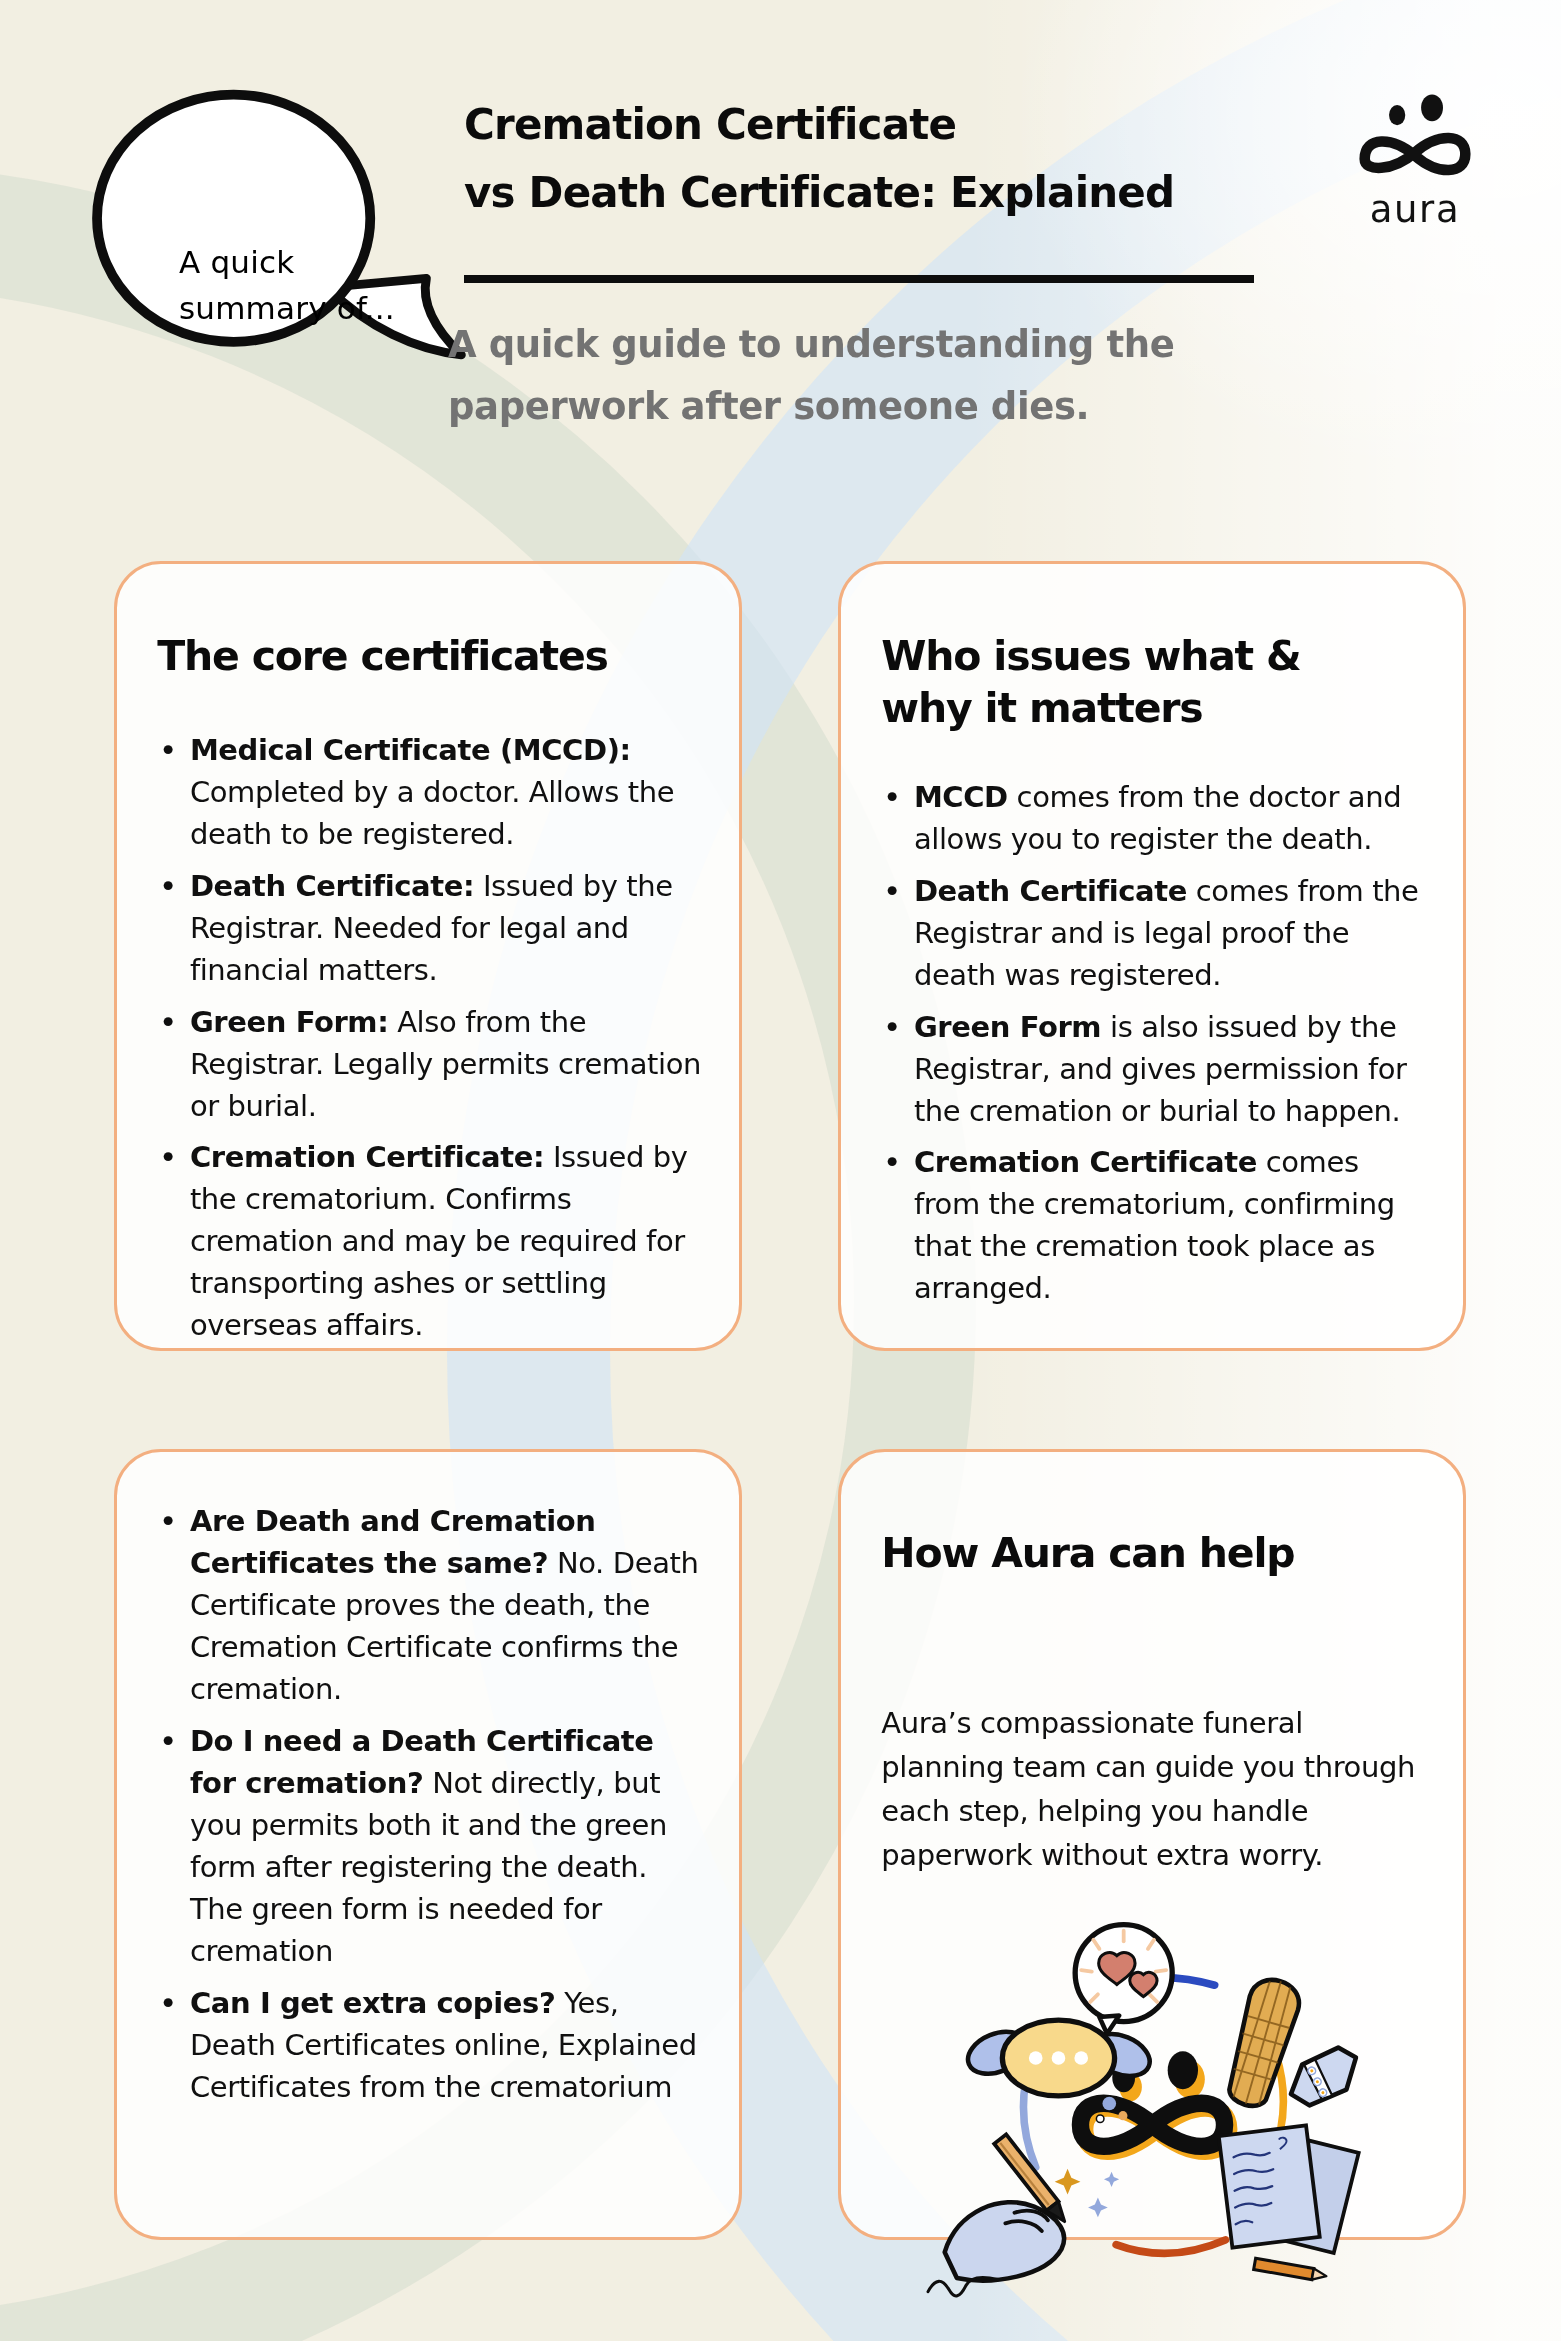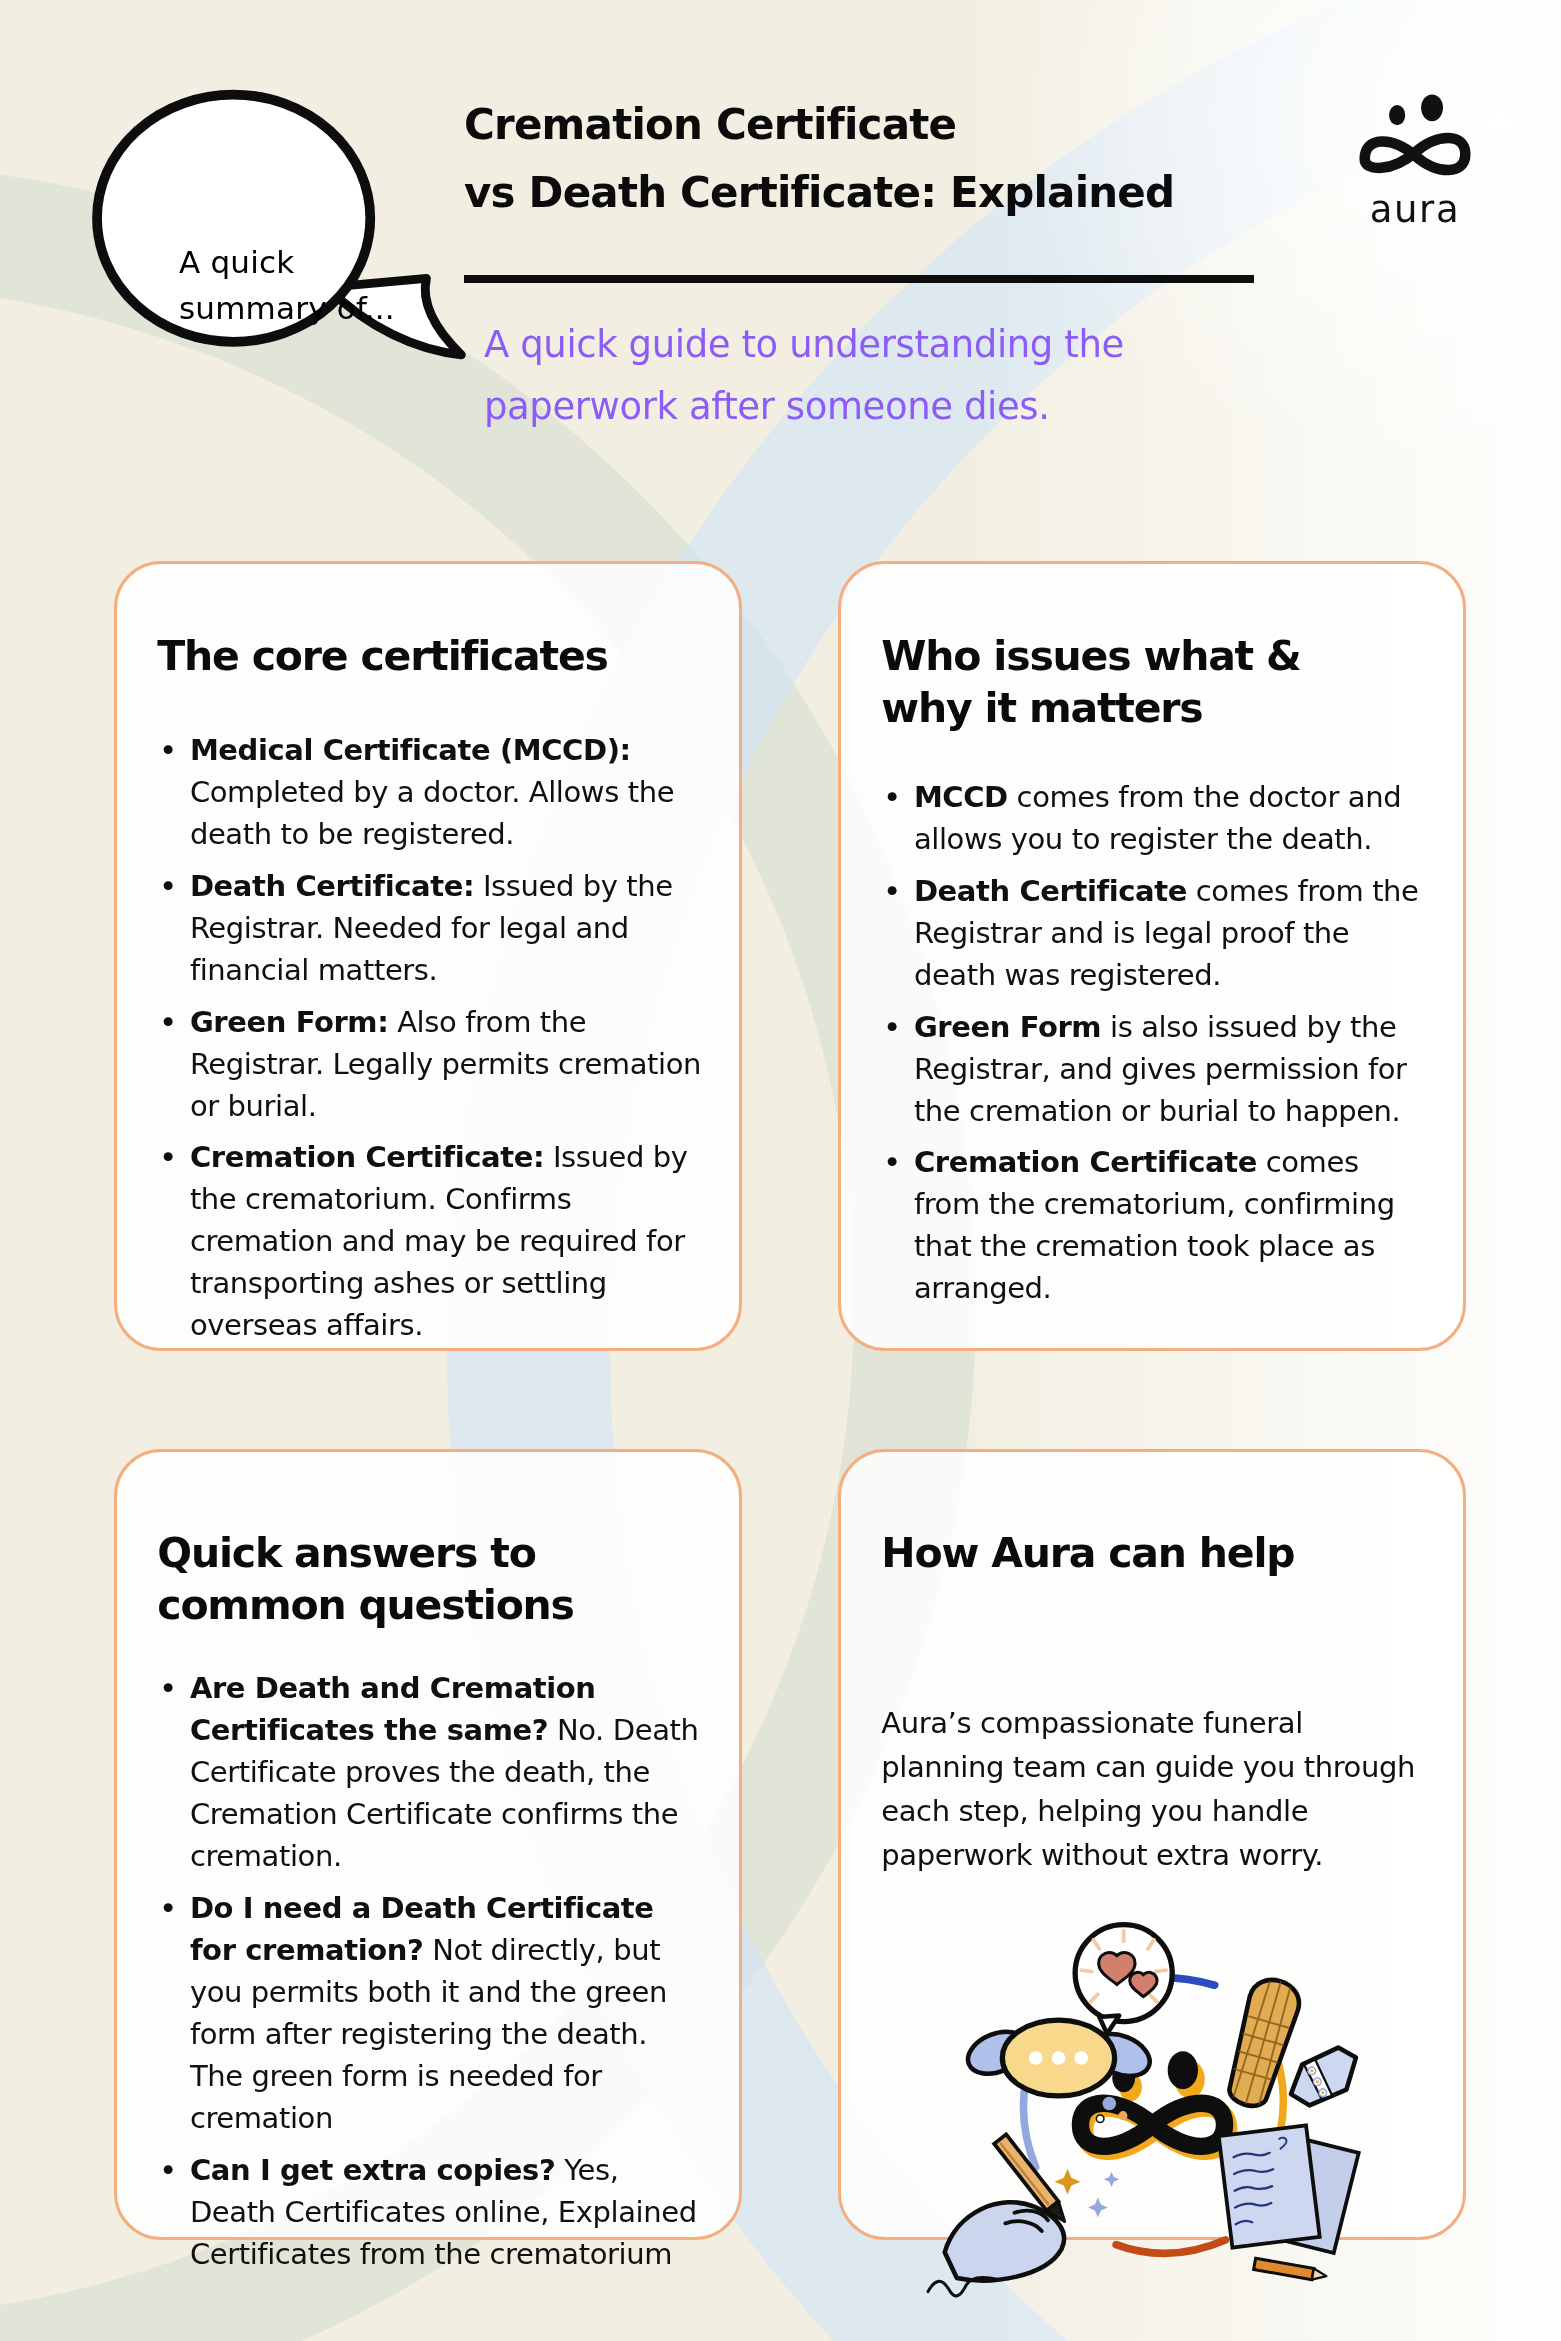--- a/index.html
+++ b/index.html
@@ -35,23 +35,23 @@
   }
   .page-title{
     position:absolute;left:464px;top:91px;width:813px;
     font-size:42px;line-height:68px;font-weight:700;letter-spacing:-0.8px;
     white-space:pre-line;color:#0B0B0B;
   }
   .title-divider{
     position:absolute;left:464px;top:275px;width:790px;height:8.1px;background:#0D0D0D;
   }
   .page-subtitle{
-    position:absolute;left:484px;top:314px;width:813px;
-    font-size:37px;line-height:62px;font-weight:400;letter-spacing:-0.4px;
-    white-space:pre-line;color:#8b5cf6;
+    position:absolute;left:448px;top:314px;width:813px;
+    font-size:37px;line-height:62px;font-weight:700;letter-spacing:-0.4px;
+    white-space:pre-line;color:#737373;
   }
   .brand{position:absolute;left:1340px;top:94px;width:150px;text-align:center;}
   .brand-mark{display:block;margin:0 auto;}
   .brand-name{font-size:37px;letter-spacing:1.6px;color:#121212;margin-top:-4.9px;font-weight:400;}
   
   .card{
     position:absolute;box-sizing:border-box;
     background:rgba(255,255,255,.84);
     border:3.3px solid #F3AF80;border-radius:47px;
     padding:12px 37px;
@@ -134,22 +134,20 @@
 why it matters</h2>
   <ul class="card-list">
       <li><strong>MCCD</strong><span> comes from the doctor and allows you to register the death.</span></li>
       <li><strong>Death Certificate</strong><span> comes from the Registrar and is legal proof the death was registered.</span></li>
       <li><strong>Green Form</strong><span> is also issued by the Registrar, and gives permission for the cremation or burial to happen.</span></li>
       <li><strong>Cremation Certificate</strong><span> comes from the crematorium, confirming that the cremation took place as arranged.</span></li>
     </ul>
 </section>
 
 <section class="card" id="card-questions">
-  <h2 class="card-title">Quick answers to
-common questions</h2>
   <ul class="card-list">
       <li><strong>Are Death and Cremation Certificates the same?</strong><span> No. Death Certificate proves the death, the Cremation Certificate confirms the cremation.</span></li>
       <li><strong>Do I need a Death Certificate for cremation?</strong><span> Not directly, but you permits both it and the green form after registering the death. The green form is needed for cremation</span></li>
       <li><strong>Can I get extra copies?</strong><span> Yes, Death Certificates online, Explained Certificates from the crematorium</span></li>
     </ul>
 </section>
 
 <section class="card" id="card-help">
   <h2 class="card-title">How Aura can help</h2>
   <p class="card-paragraph">Aura’s compassionate funeral planning team can guide you through each step, helping you handle paperwork without extra worry.</p>

